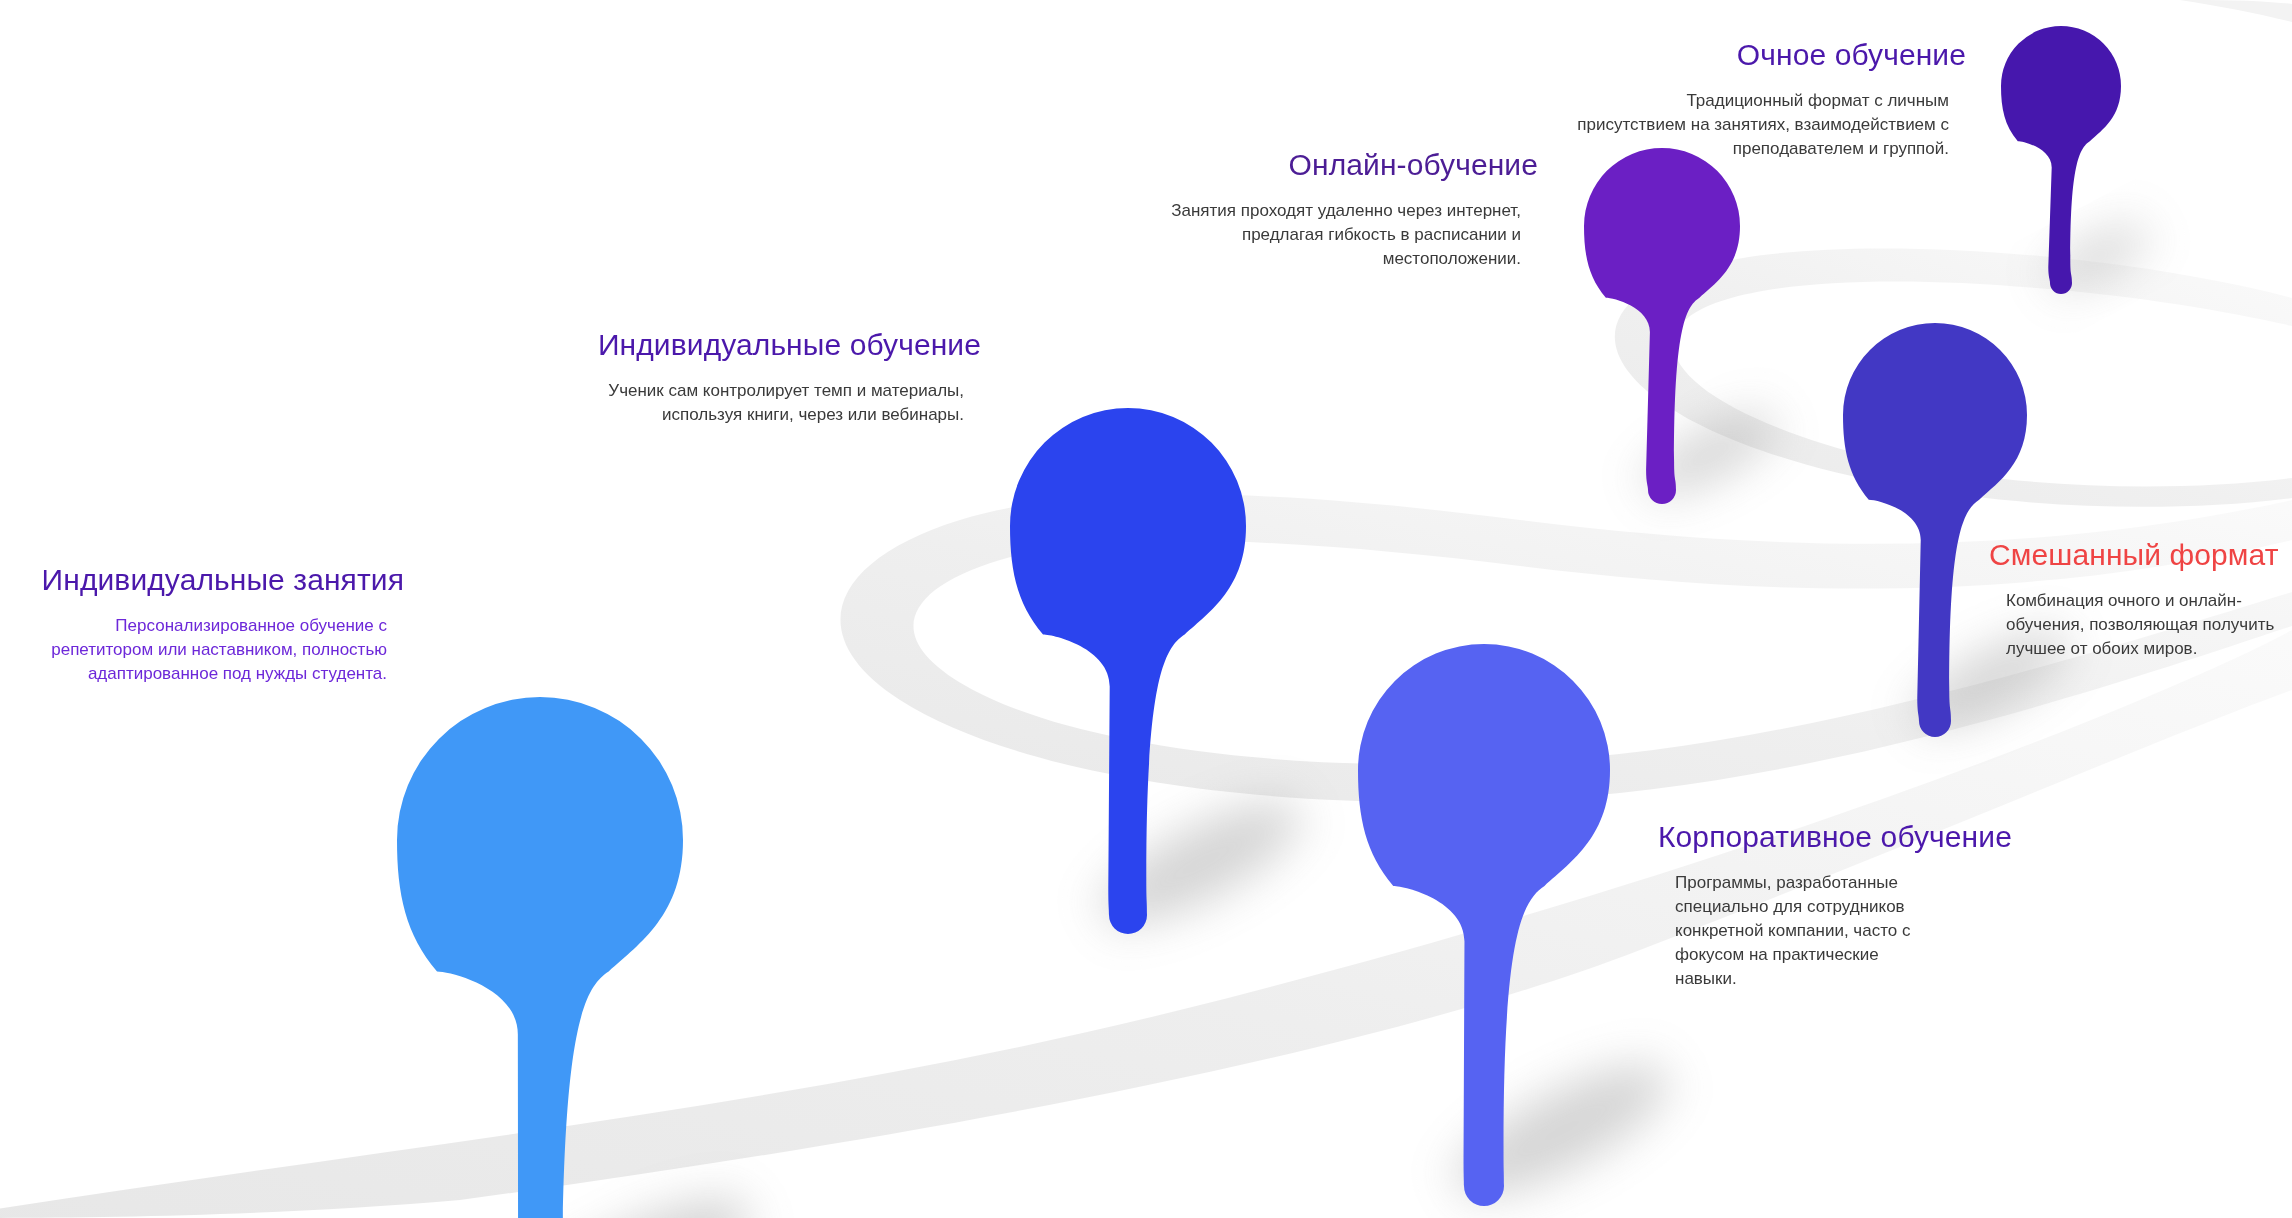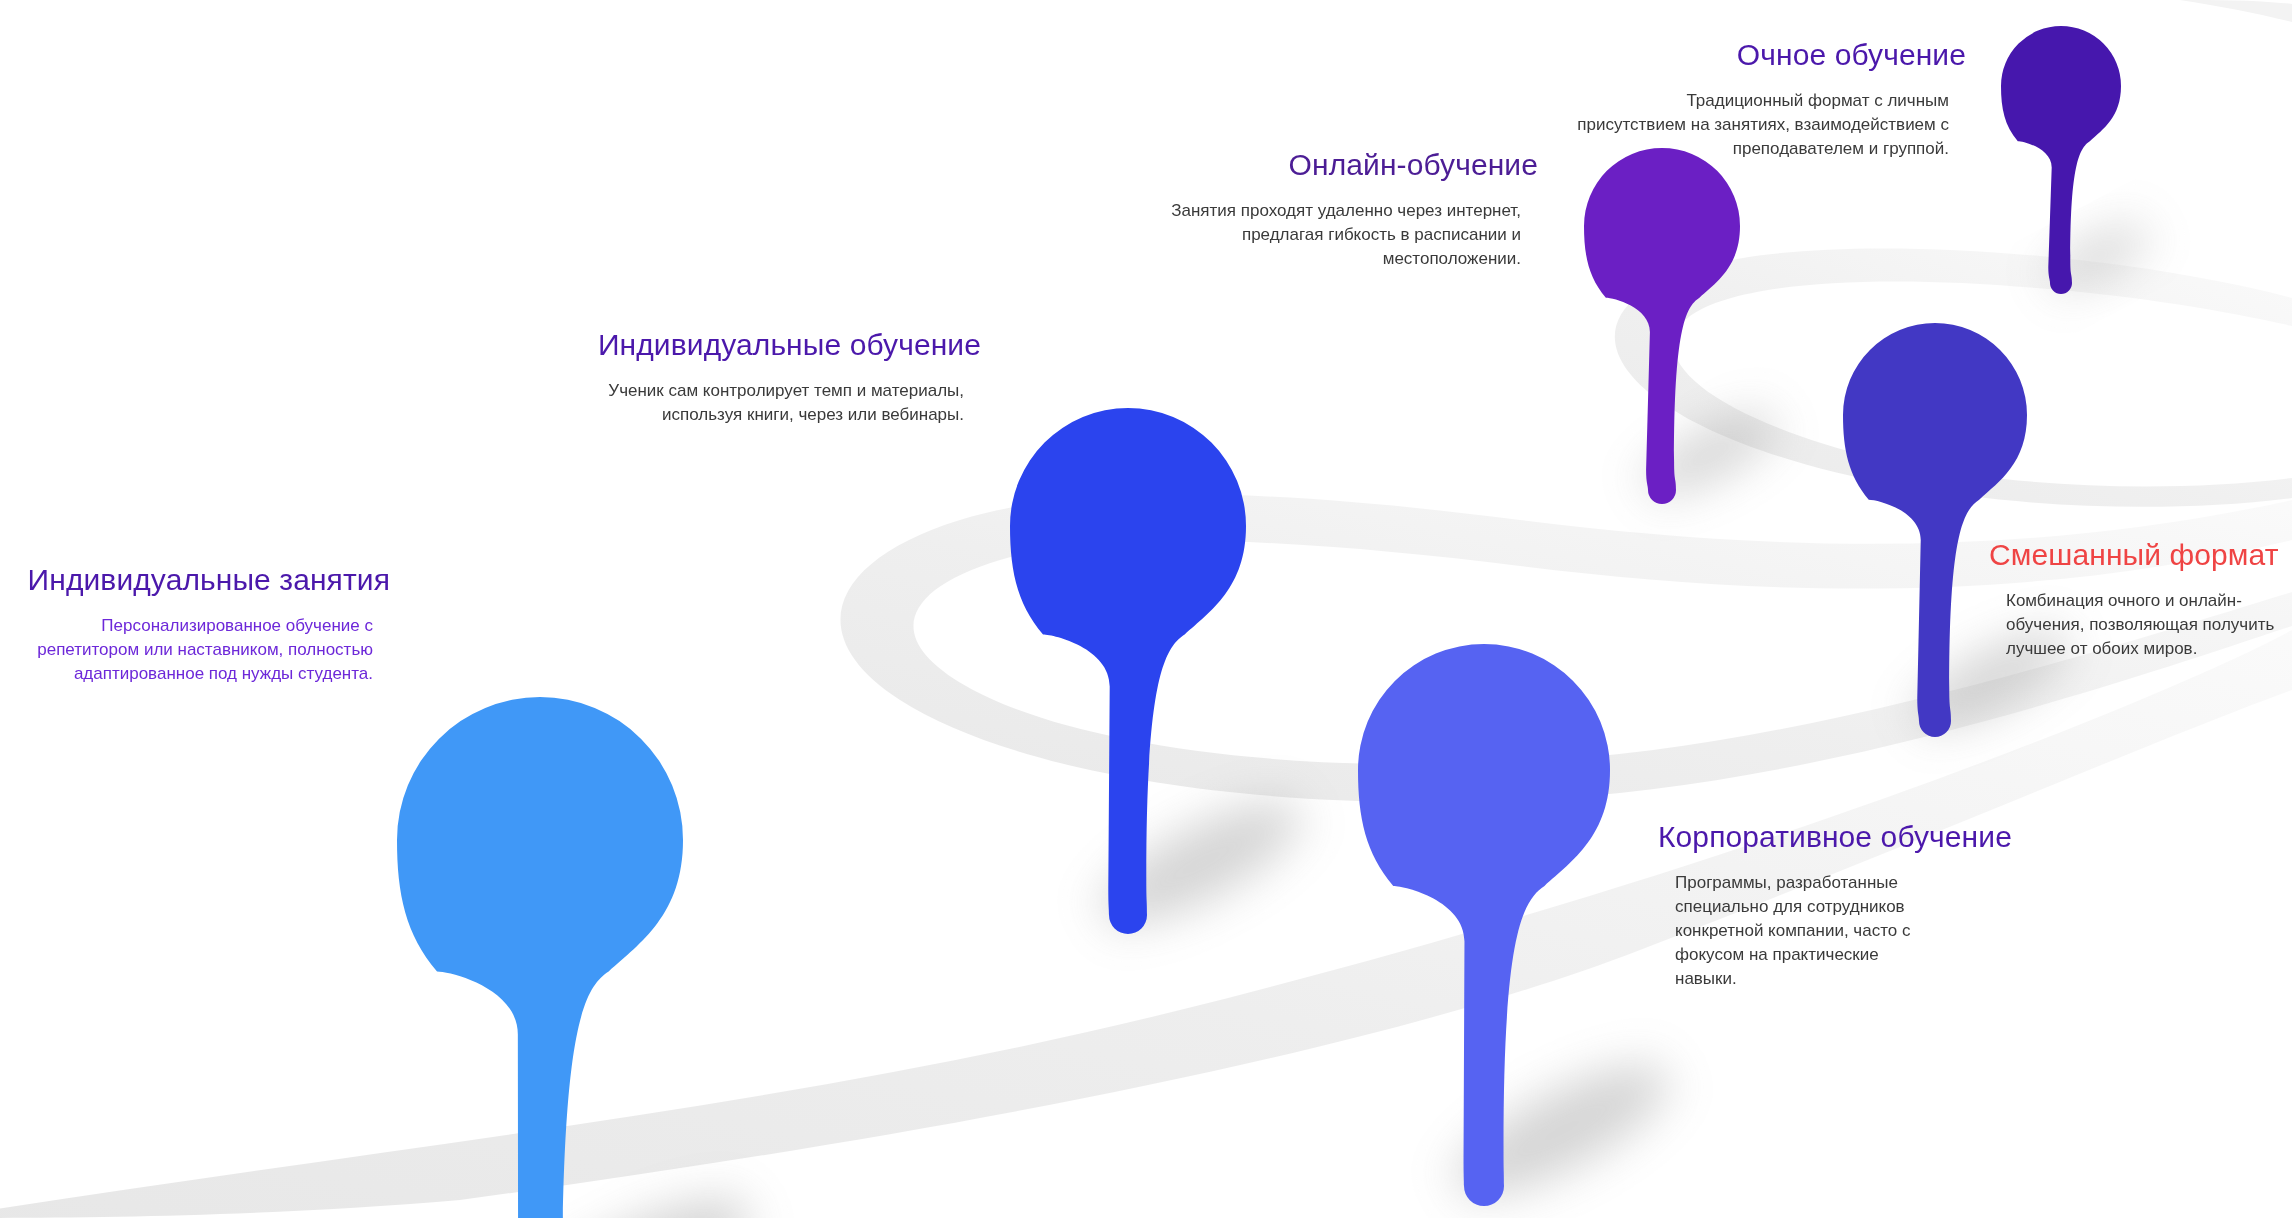--- a/index.html
+++ b/index.html
@@ -176,21 +176,21 @@
               <feGaussianBlur stdDeviation="20.16"></feGaussianBlur>
             </filter>
           </defs>
           <ellipse cx="324.12" cy="606.2" rx="119.69999999999999" ry="37.8" fill="#9a9a9a" opacity="0.42" transform="rotate(-28 324.12 606.2)" filter="url(#shBlur)"></ellipse>
           <path d="M 120 246 a 126 126 0 1 1 252 0 c 0 65.52 -37.8 90.72 -65.52 115.92 C 283.10699999999997 377.04 265.53 417.36 265.53 622 C 265.53 651 266 644 266 662 a 20 20 0 1 1 -40 0 c 0 -7 -0.46999999999999886 -9 -0.46999999999999886 -29 L 226.47 417.36 C 226.47 377.04 167.88 361.92 155.28 361.92 C 127.56 329.16 120 293.88 120 246 Z" fill="#5663f2"></path>
         </svg>
       </div>
     </div>
 
   <div id="labels">
-      <div class="label align-right" style="left: 0px; top: 563px; width: 390px;">
+      <div class="label align-right" style="left: 14px; top: 563px; width: 390px;">
         <h2 class="title" style="color: rgb(75, 24, 171);">Индивидуальные занятия</h2>
         <p class="desc" style="color: #6d28d9;">Персонализированное обучение с репетитором или наставником, полностью адаптированное под нужды студента.</p>
       </div>
       <div class="label align-right" style="left: 556px; top: 328px; width: 425px;">
         <h2 class="title" style="color: rgb(75, 24, 171);">Индивидуальные обучение</h2>
         <p class="desc" style="color: rgb(58, 58, 58);">Ученик сам контролирует темп и материалы, используя книги, через или вебинары.</p>
       </div>
       <div class="label align-right" style="left: 1122px; top: 148px; width: 416px;">
         <h2 class="title" style="color: #4c1d95;">Онлайн-обучение</h2>
         <p class="desc" style="color: rgb(58, 58, 58);">Занятия проходят удаленно через интернет, предлагая гибкость в расписании и местоположении.</p>

